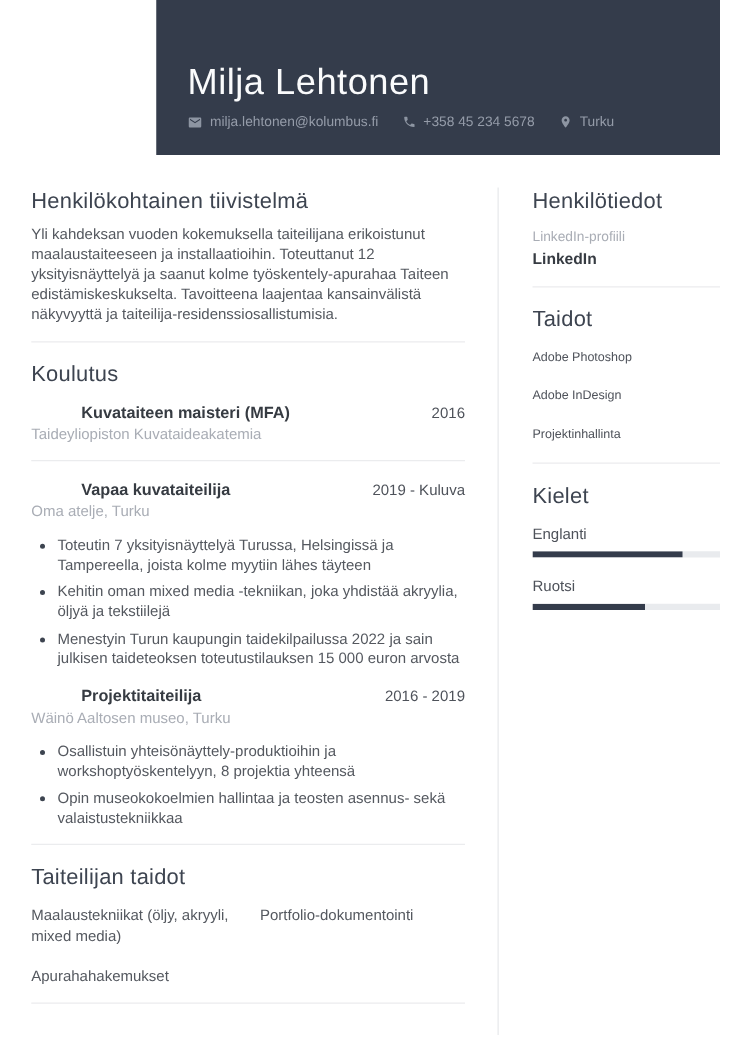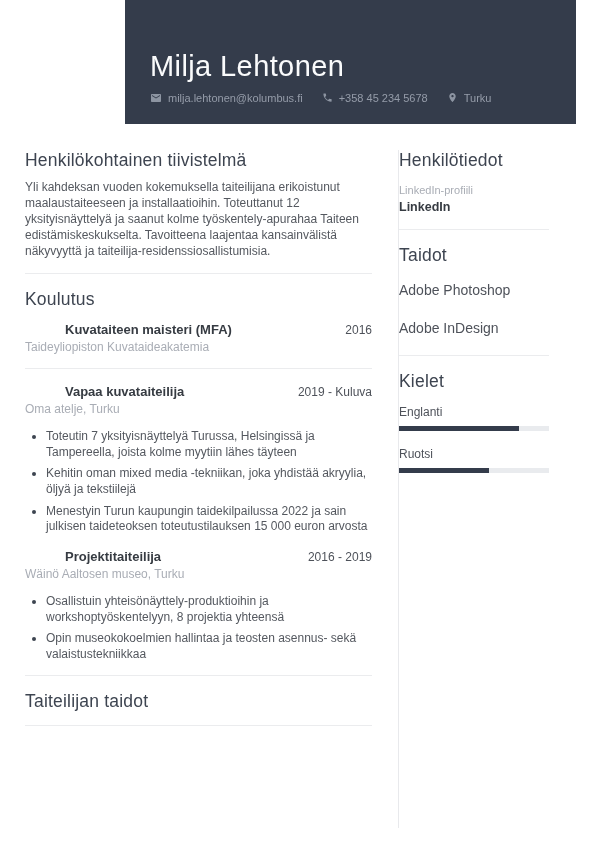--- a/index.html
+++ b/index.html
@@ -21,42 +21,42 @@
     display:flex;align-items:center;gap:19px;margin-top:9px;
     font-size:11px;color:#959ca9;
   }
   .contact{display:flex;align-items:flex-start;gap:6px;white-space:nowrap;}
   .cicon{display:flex;align-items:center;}
   .cicon svg{display:block;fill:#8d95a2;}
   
   .content{position:absolute;top:150px;left:0;right:0;display:flex;align-items:flex-start;}
   .left-col{margin-left:25px;width:347px;}
   .v-divider{width:1px;height:678px;background:#e8e9ec;margin-left:26px;}
-  .right-col{width:150px;}
+  .right-col{margin-left:27px;width:150px;}
   
   .section-title{
     margin:0;font-size:17.5px;font-weight:500;color:#3d4450;letter-spacing:.2px;line-height:1.2;
   }
   .divider{height:1px;background:#ebecee;margin:13px 0 15px;}
   .item-row{display:flex;justify-content:space-between;align-items:baseline;margin-top:12px;padding-left:40px;}
   .item-title{font-size:13px;font-weight:700;color:#363b42;line-height:1.25;}
   .item-period{font-size:12px;color:#4e525a;white-space:nowrap;}
   .item-sub{font-size:12px;color:#a9adb5;margin-top:2px;line-height:1.25;}
   .summary-text{margin:9px 0 0;font-size:12px;line-height:1.33;color:#54585f;}
   ul.bullets{margin:12px 0 0;padding-left:21px;font-size:12px;line-height:1.3;color:#54585f;}
   ul.bullets li{margin-bottom:6px;}
   ul.bullets li::marker{color:#3d4450;}
   .skills-grid{
     display:grid;grid-template-columns:183px 1fr;row-gap:16px;
     margin-top:12px;font-size:12px;line-height:1.35;color:#54585f;
   }
   
   .sb-label{font-size:11px;color:#a9adb5;margin-top:12px;line-height:1.3;}
   .sb-value{font-size:12.5px;font-weight:700;color:#363b42;margin-top:2px;line-height:1.3;}
-  .sb-item{font-size:14px;color:#4e525a;margin-top:11px;line-height:1.95;}
+  .sb-item{font-size:10px;color:#4e525a;margin-top:11px;line-height:1.95;}
   .lang{margin-top:13px;}
   .lang + .lang{margin-top:16px;}
   .lang-name{font-size:12px;color:#4e525a;}
   .lang-bar{height:5px;background:#e9ebee;margin-top:7px;overflow:hidden;}
   .lang-fill{height:100%;background:#343c4b;}
 </style>
 </head>
 <body>
 
 <div class="page">
@@ -137,40 +137,46 @@
           <ul class="bullets">
             <li>Osallistuin yhteisönäyttely-produktioihin ja workshoptyöskentelyyn, 8 projektia yhteensä</li>
             <li>Opin museokokoelmien hallintaa ja teosten asennus- sekä valaistustekniikkaa</li>
           </ul>
         </div>
       </section>
       <div class="divider"></div>
 
       <section>
         <h2 class="section-title">Taiteilijan taidot</h2>
+        <div class="skills-grid">
+          <span>Maalaustekniikat (öljy, akryyli, mixed media)</span>
+          <span>Portfolio-dokumentointi</span>
+          <span>Apurahahakemukset</span>
+        </div>
       </section>
       <div class="divider"></div>
 
     </div>
 
     <div class="v-divider"></div>
 
     <aside class="right-col">
 
       <section>
         <h2 class="section-title">Henkilötiedot</h2>
         <div class="sb-label">LinkedIn-profiili</div>
         <div class="sb-value">LinkedIn</div>
       </section>
       <div class="divider"></div>
 
       <section>
         <h2 class="section-title">Taidot</h2>
         <div class="sb-item">Adobe Photoshop</div>
         <div class="sb-item">Adobe InDesign</div>
+        <div class="sb-item">Projektinhallinta</div>
       </section>
       <div class="divider"></div>
 
       <section>
         <h2 class="section-title">Kielet</h2>
         <div class="lang">
           <div class="lang-name">Englanti</div>
           <div class="lang-bar">
             <div class="lang-fill" style="width: 80%;"></div>
           </div>

